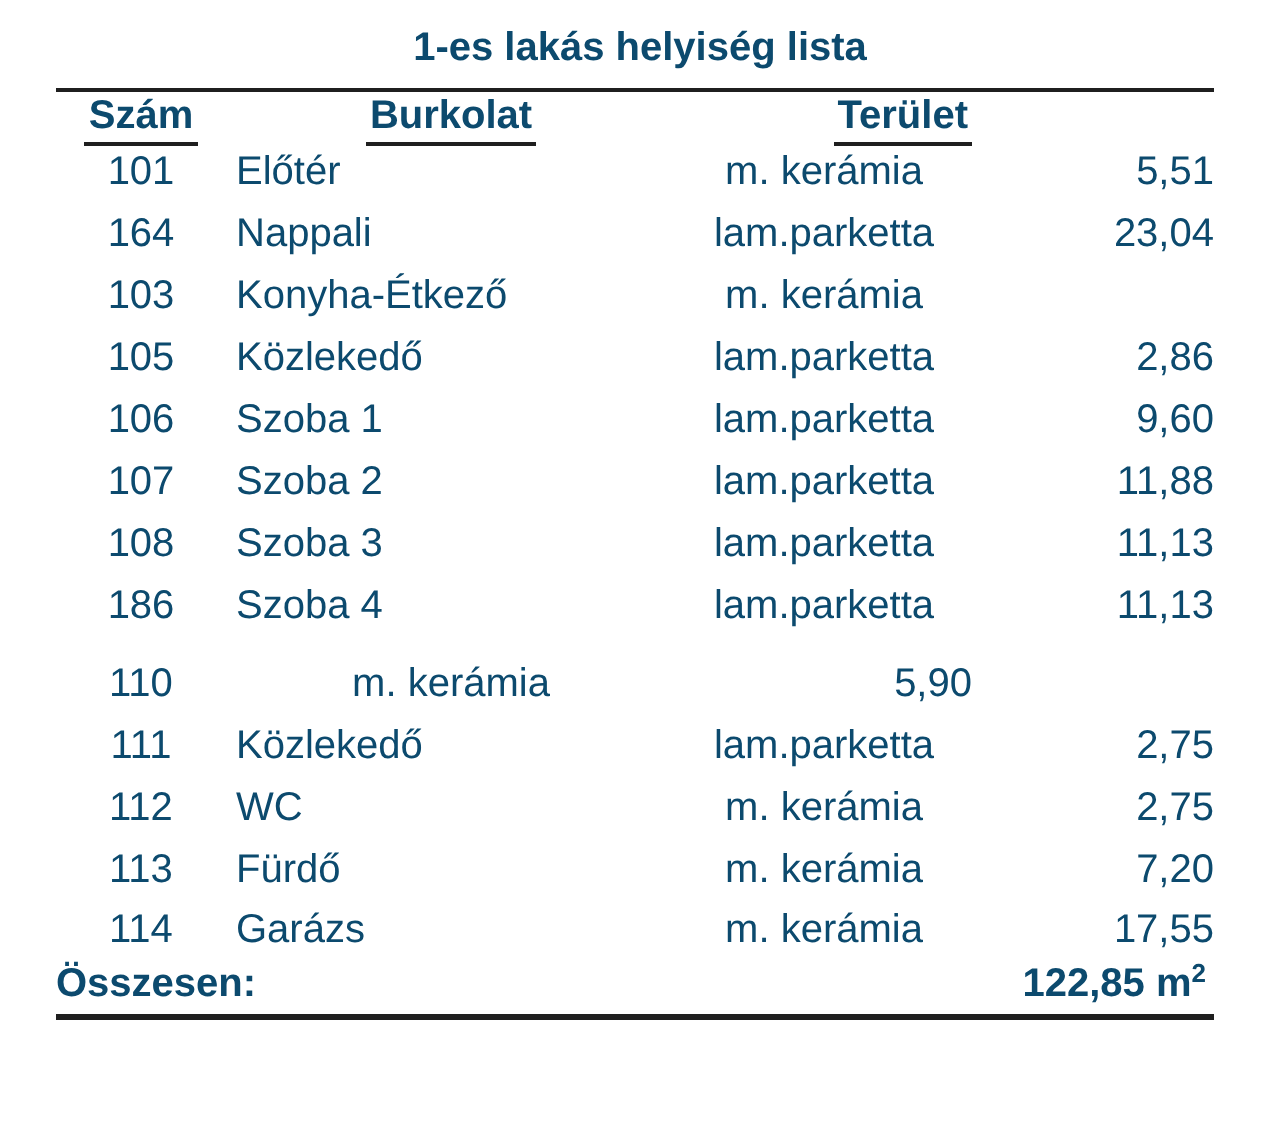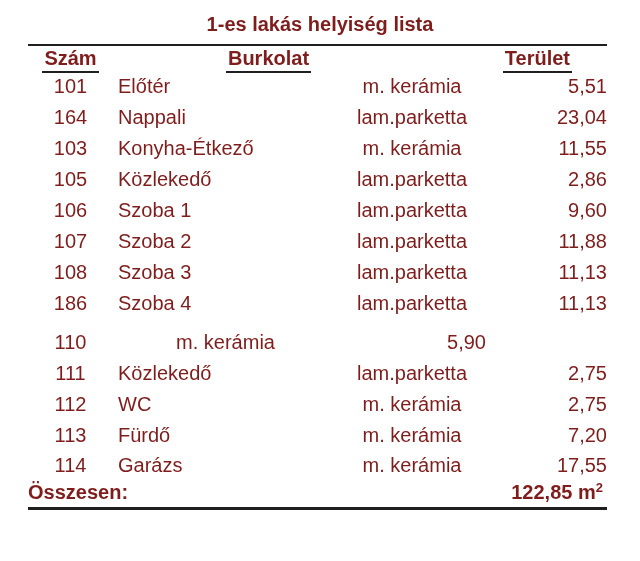--- a/index.html
+++ b/index.html
@@ -2,21 +2,21 @@
 <html><head>
 <meta charset="utf-8">
 <style>
   html, body { margin: 0; padding: 0; background: #ffffff; }
   .page {
     position: relative;
     width: 640px;
     height: 561px;
     background: #ffffff;
     font-family: "Liberation Sans", sans-serif;
-    color: #7f1d1d;
+    color: #0c4a6e;
     overflow: hidden;
   }
   .title {
     position: absolute;
     top: 10px;
     left: 0;
     width: 640px;
     text-align: center;
     font-size: 20px;
     font-weight: bold;
@@ -33,21 +33,20 @@
     grid-template-columns: 85px 225px 148px 121px;
     height: 31px;
     line-height: 31px;
     font-size: 20px;
   }
   .header {
     border-top: 2px solid #1f1f1f;
     height: 25px;
     line-height: 24px;
     font-weight: bold;
-    gap: 43px;
   }
   .c1 { text-align: center; }
   .c2 { text-align: left; padding-left: 5px; white-space: nowrap; }
   .c3 { text-align: center; white-space: nowrap; }
   .c4 { text-align: right; padding-left: 45px; white-space: nowrap; }
   .hu {
     display: inline-block;
     border-bottom: 2px solid #1f1f1f;
     padding: 0 2px 1px 2px;
   }
@@ -96,21 +95,20 @@
     <div class="row">
       <span class="c1">164</span>
       <span class="c2">Nappali</span>
       <span class="c3">lam.parketta</span>
       <span class="c4">23,04</span>
     </div>
     <div class="row">
       <span class="c1">103</span>
       <span class="c2">Konyha-Étkező</span>
       <span class="c3">m. kerámia</span>
-      <span class="c4">11,55</span>
     </div>
     <div class="row">
       <span class="c1">105</span>
       <span class="c2">Közlekedő</span>
       <span class="c3">lam.parketta</span>
       <span class="c4">2,86</span>
     </div>
     <div class="row">
       <span class="c1">106</span>
       <span class="c2">Szoba 1</span>

